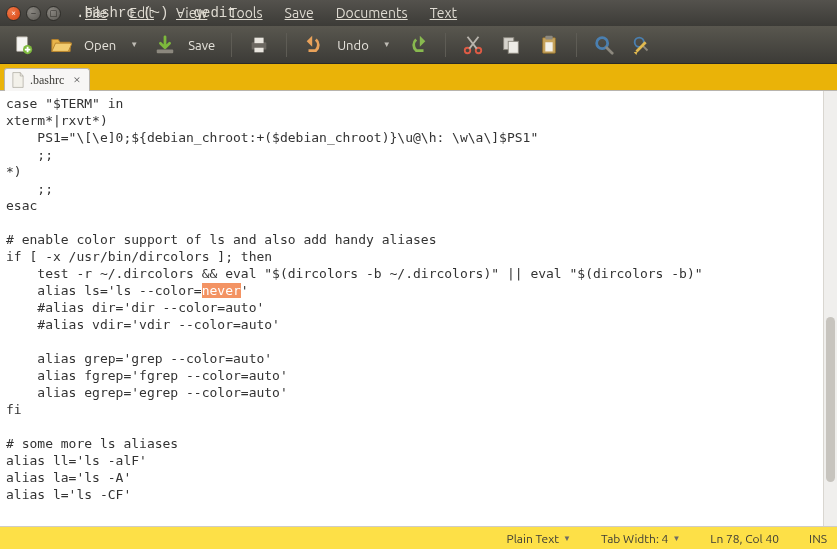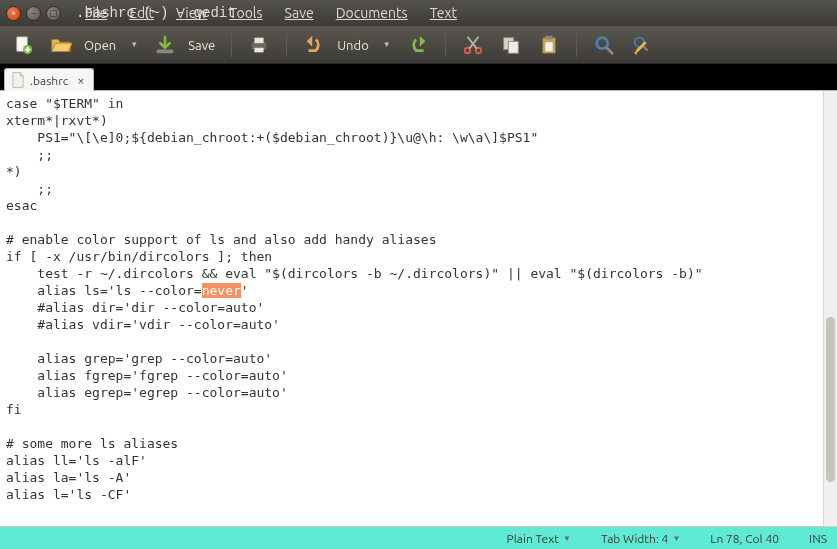--- a/index.html
+++ b/index.html
@@ -54,24 +54,25 @@
   .tool-btn .drop { font-size: 8px; margin-left: 2px; color: #bfbcb5; }
   .tool-sep {
     width: 1px; height: 24px;
     background: #2f2e2a; margin: 0 6px;
     border-right: 1px solid #5e5c55;
   }
   .toolbar svg { width: 22px; height: 22px; display: block; }
   
   .tabstrip {
     height: 27px;
-    background: #000000;
+    background: #eab308;
     border-bottom: 1px solid #b8b4ad;
     display: flex; align-items: flex-end;
     padding: 0 4px;
+    font-family: Liberation Serif, serif;
   }
   .tab {
     background: #f7f6f5;
     border: 1px solid #b8b4ad;
     border-bottom: none;
     border-radius: 3px 3px 0 0;
     padding: 3px 8px 3px 6px;
     display: flex; align-items: center; gap: 5px;
     font-size: 12px; color: #3c3b37;
     position: relative; top: 1px;
@@ -102,21 +103,21 @@
     border-left: 1px solid #d9d6d0;
   }
   .sb-thumb {
     position: absolute; right: 2px; left: 2px;
     top: 52%; height: 38%;
     background: #c7c4be; border-radius: 6px;
   }
   
   .statusbar {
     height: 23px;
-    background: #5eead4;
+    background: #fde047;
     border-top: 1px solid #cfccc5;
     display: flex; align-items: center;
     font-size: 12px; color: #3c3b37;
     padding: 0 10px;
     gap: 30px;
     justify-content: flex-end;
   }
   .status-item { display: flex; align-items: center; gap: 4px; }
   .drop-sm { font-size: 8px; color: #6d6a63; }
 </style>

